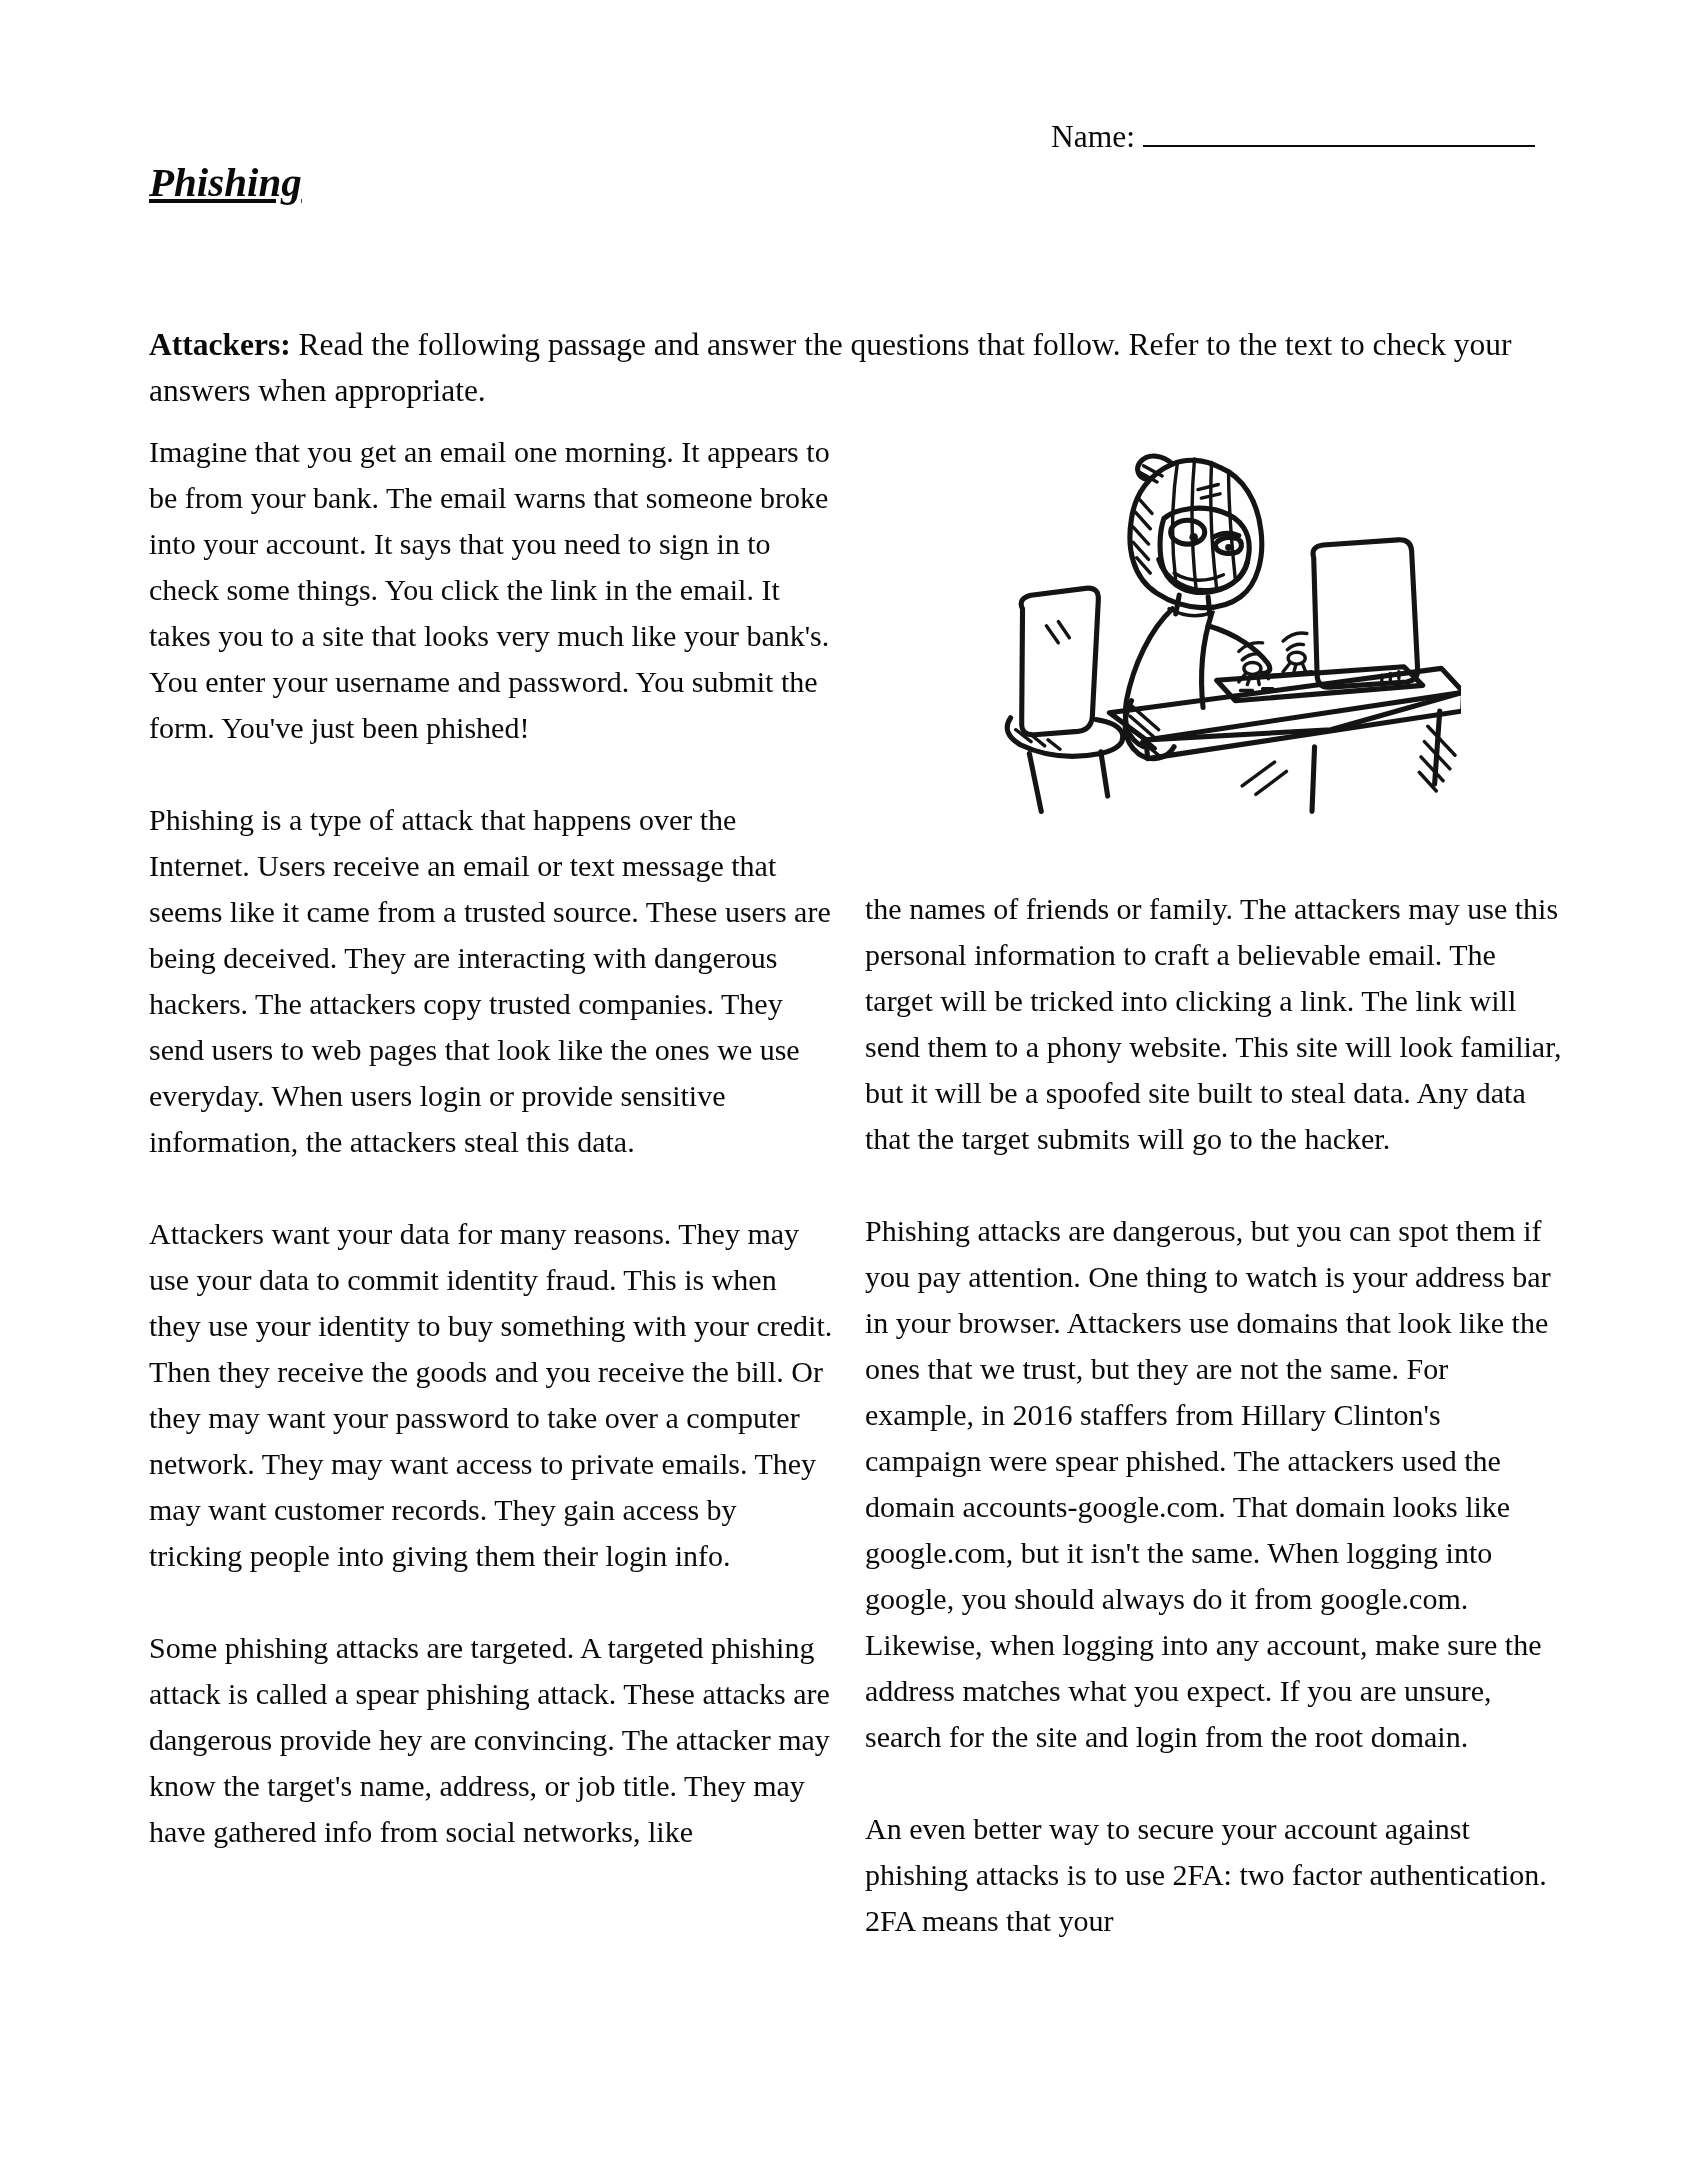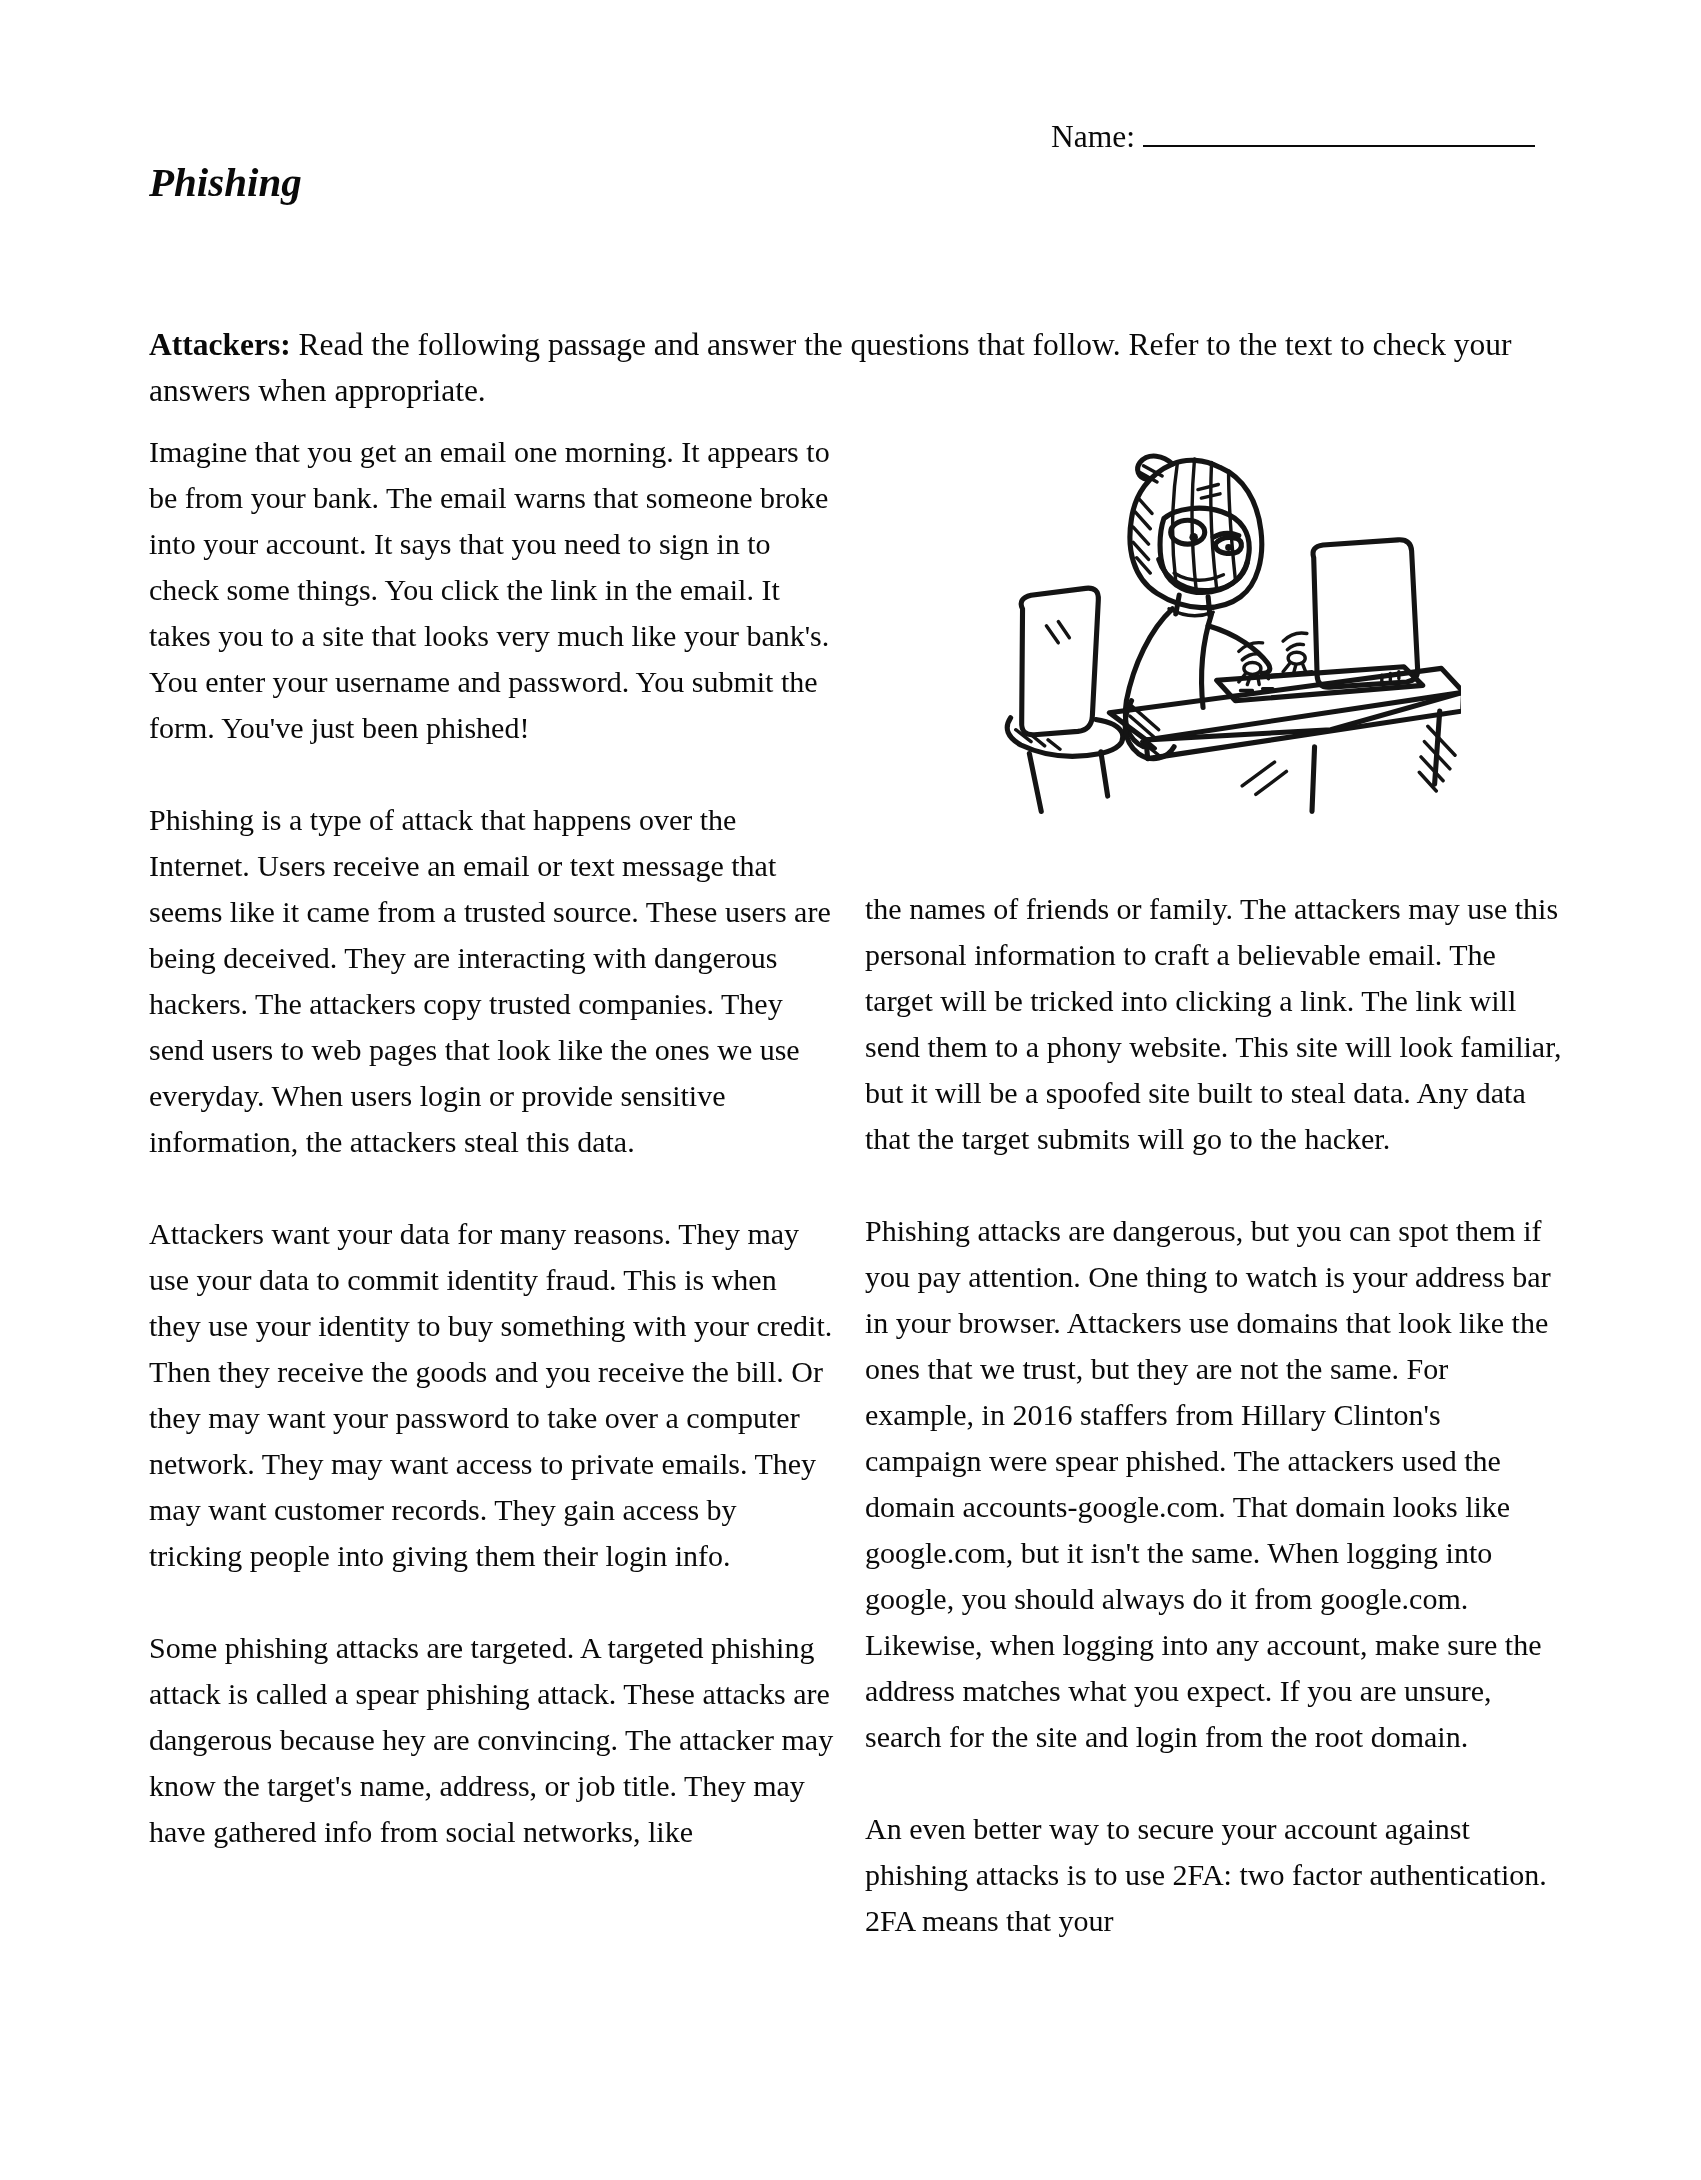--- a/index.html
+++ b/index.html
@@ -16,21 +16,21 @@
     font-size:31.5px;line-height:37px;white-space:nowrap;
   }
   .name-line{
     display:inline-block;width:392px;
     border-bottom:2.6px solid #0a0a0a;margin-left:8.5px;
   }
   .titles{
     position:absolute;left:149px;top:158px;
     font-size:41px;font-weight:bold;line-height:49px;
   }
-  .subtitle{font-style:italic;}
+  .subtitle{font-style:italic;text-decoration:underline;}
   .directions{
     position:absolute;left:149px;top:290px;width:1410px;
     font-size:31.5px;line-height:46px;
   }
   .directions .dlabel{font-weight:bold;}
   .col{
     position:absolute;
     font-size:30px;line-height:46px;
     text-align:left;
   }
@@ -133,21 +133,21 @@
 
       <path class="sk" d="M214,176 L210,198 M248,178 L250,200"></path>
       <path class="sk-thin" d="M202,192 q26,14 52,4"></path>
     </svg>
   </div>
 
   <div class="col left-col">
       <p>Imagine that you get an email one morning. It appears to be from your bank. The email warns that someone broke into your account. It says that you need to sign in to check some things. You click the link in the email. It takes you to a site that looks very much like your bank's. You enter your username and password. You submit the form. You've just been phished!</p>
       <p>Phishing is a type of attack that happens over the Internet. Users receive an email or text message that seems like it came from a trusted source. These users are being deceived. They are interacting with dangerous hackers. The attackers copy trusted companies. They send users to web pages that look like the ones we use everyday. When users login or provide sensitive information, the attackers steal this data.</p>
       <p>Attackers want your data for many reasons. They may use your data to commit identity fraud. This is when they use your identity to buy something with your credit. Then they receive the goods and you receive the bill. Or they may want your password to take over a computer network. They may want access to private emails. They may want customer records. They gain access by tricking people into giving them their login info.</p>
-      <p>Some phishing attacks are targeted. A targeted phishing attack is called a spear phishing attack. These attacks are dangerous because hey are convincing. The attacker may know the target's name, address, or job title. They may have gathered info from social networks, like</p>
+      <p>Some phishing attacks are targeted. A targeted phishing attack is called a spear phishing attack. These attacks are dangerous provide hey are convincing. The attacker may know the target's name, address, or job title. They may have gathered info from social networks, like</p>
     </div>
   <div class="col right-col">
       <p>the names of friends or family. The attackers may use this personal information to craft a believable email. The target will be tricked into clicking a link. The link will send them to a phony website. This site will look familiar, but it will be a spoofed site built to steal data. Any data that the target submits will go to the hacker.</p>
       <p>Phishing attacks are dangerous, but you can spot them if you pay attention. One thing to watch is your address bar in your browser. Attackers use domains that look like the ones that we trust, but they are not the same. For example, in 2016 staffers from Hillary Clinton's campaign were spear phished. The attackers used the domain accounts-google.com. That domain looks like google.com, but it isn't the same. When logging into google, you should always do it from google.com. Likewise, when logging into any account, make sure the address matches what you expect. If you are unsure, search for the site and login from the root domain.</p>
       <p>An even better way to secure your account against phishing attacks is to use 2FA: two factor authentication. 2FA means that your</p>
     </div>
 
 </div>
 
 

